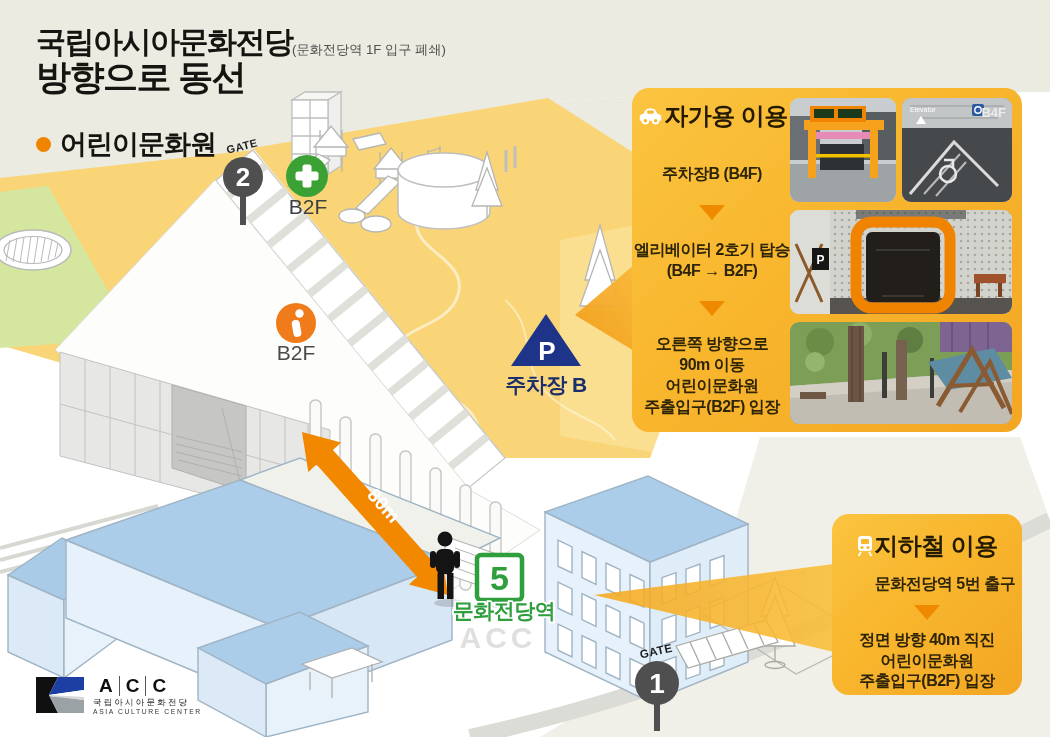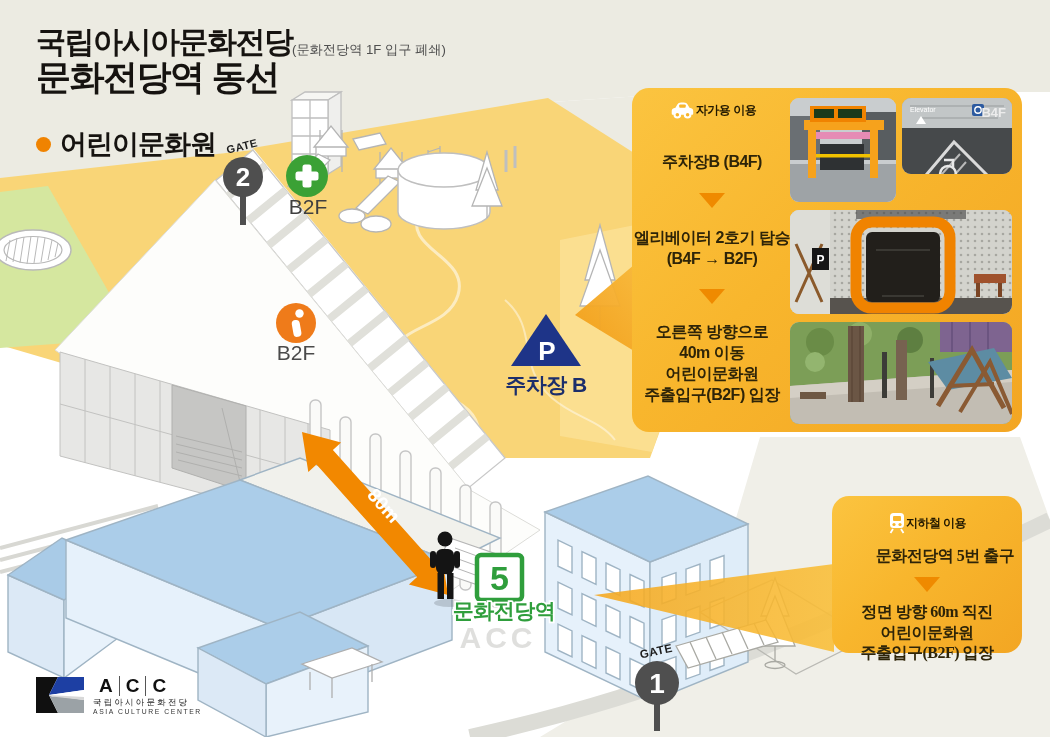--- a/index.html
+++ b/index.html
@@ -17,34 +17,34 @@
   .notice{position:absolute;left:278px;top:40px;font-size:13.2px;color:#4f4f4f;line-height:1.5;}
   .notice-l2{padding-left:14px;}
   .legend{position:absolute;left:36px;top:126px;display:flex;align-items:center;gap:9px;}
   .legend-dot{width:15px;height:15px;border-radius:50%;background:#F08300;}
   .legend-label{font-size:27px;font-weight:bold;letter-spacing:-1px;color:#161310;}
 
   
   .panel{position:absolute;background:linear-gradient(135deg,#FBC440 0%,#F8B62D 45%,#F3A623 100%);
          border-radius:17px;text-align:center;color:#2b2208;}
   .panel-car{left:632px;top:88px;width:390px;height:344px;}
-  .panel-subway{left:832px;top:496px;width:190px;height:157px;font-family:Liberation Serif, serif;}
+  .panel-subway{left:832px;top:514px;width:190px;height:181px;}
   .panel-col{position:absolute;left:2px;top:12px;width:156px;display:flex;flex-direction:column;align-items:center;}
   .panel-col-sub{position:relative;padding-top:16px;display:flex;flex-direction:column;align-items:center;}
   .panel-header{display:flex;align-items:center;justify-content:center;gap:0;
-                font-size:12px;font-weight:bold;color:#241a00;letter-spacing:-0.5px;}
+                font-size:24px;font-weight:bold;color:#241a00;letter-spacing:-0.5px;}
   .step{font-size:16px;font-weight:bold;line-height:1.3;white-space:pre-line;color:#2e2408;letter-spacing:-0.5px;}
   .down-arrow{width:0;height:0;border-left:13px solid transparent;border-right:13px solid transparent;
               border-top:15px solid #EF8A00;}
   .mt14{margin-top:32px;}.mt20{margin-top:20px;}.mt18{margin-top:18px;}.mt12{margin-top:12px;margin-left:36px;}.mt10{margin-top:10px;}
 
   
   .photo{position:absolute;border-radius:9px;overflow:hidden;background:#cfcfcf;}
   .ph1{left:158px;top:10px;width:106px;height:104px;}
-  .ph2{left:270px;top:10px;width:110px;height:76px;}
+  .ph2{left:270px;top:10px;width:110px;height:104px;}
   .ph3{left:158px;top:122px;width:222px;height:104px;}
   .ph4{left:158px;top:234px;width:222px;height:102px;}
 
   
   .logo{position:absolute;left:36px;top:676px;display:flex;align-items:center;gap:9px;}
   .logo-text{display:flex;flex-direction:column;line-height:1.05;}
   .logo-acronym{font-size:19px;font-weight:bold;color:#101010;display:flex;align-items:center;}
   .logo-acronym span{padding:0 6px;}
   .logo-acronym span + span{border-left:1.5px solid #555;}
   .logo-ko{font-size:8.5px;color:#222;letter-spacing:2.2px;margin-top:2px;}
@@ -256,21 +256,21 @@
     <g>
       <rect x="654" y="703" width="6" height="28" fill="#4F4F4F"></rect>
       <circle cx="657" cy="683" r="22" fill="#4F4F4F"></circle>
       <text x="657" y="693" font-size="28" font-weight="bold" fill="#FFFFFF" text-anchor="middle">1</text>
       <text x="657" y="655" transform="rotate(-12 657 655)" font-size="11.5" font-weight="bold" fill="#1d1d1d" letter-spacing="0.5" text-anchor="middle">GATE</text>
     </g>
   </svg>
 
   <div class="header">
     <div class="title title-l1">국립아시아문화전당</div>
-    <div class="title title-l2">문화전당역 동선</div>
+    <div class="title title-l2">방향으로 동선</div>
   </div>
   <div class="notice">
     <div class="notice-l2">(문화전당역 1F 입구 폐쇄)</div>
   </div>
   <div class="legend">
     <div class="legend-dot"></div>
     <div class="legend-label">어린이문화원</div>
   </div>
 
   <div class="panel panel-car">
@@ -283,21 +283,21 @@
           <rect x="12" y="4" width="7" height="3.5" rx="1" fill="#F8B62D"></rect>
         </svg>
         <span>자가용 이용</span>
       </div>
       <div class="step mt14">주차장B (B4F)</div>
       <div class="down-arrow mt20"></div>
       <div class="step mt20">엘리베이터 2호기 탑승
 (B4F → B2F)</div>
       <div class="down-arrow mt20"></div>
       <div class="step mt18">오른쪽 방향으로
-40m 이동
+90m 이동
 어린이문화원
 주출입구(B2F) 입장</div>
     </div>
 
     <div class="photo ph1">
       <svg width="106" height="104" viewBox="0 0 106 104">
         <rect width="106" height="104" fill="#C9CDCF"></rect>
         <rect x="0" y="18" width="30" height="44" fill="#6A6F73"></rect>
         <rect x="72" y="14" width="34" height="48" fill="#585D60"></rect>
         <rect x="0" y="66" width="106" height="38" fill="#9EA3A6"></rect>
@@ -379,21 +379,21 @@
           <rect x="2" y="1" width="14" height="15" rx="3.5" fill="#FFFFFF"></rect>
           <rect x="5" y="4" width="8" height="5" rx="1" fill="#F8B62D"></rect>
           <circle cx="6" cy="12.5" r="1.6" fill="#F8B62D"></circle>
           <circle cx="12" cy="12.5" r="1.6" fill="#F8B62D"></circle>
           <path d="M5,17 L2.5,21 M13,17 L15.5,21" stroke="#FFFFFF" stroke-width="1.8"></path>
         </svg>
         <span>지하철 이용</span>
       </div>
       <div class="step mt12">문화전당역 5번 출구</div>
       <div class="down-arrow mt10"></div>
-      <div class="step mt10">정면 방향 60m 직진
+      <div class="step mt10">정면 방향 40m 직진
 어린이문화원
 주출입구(B2F) 입장</div>
     </div>
   </div>
 
   <div class="logo">
     <svg width="48" height="36" viewBox="0 0 48 36">
       <polygon points="0,0 22,0 13,18 22,36 0,36" fill="#101010"></polygon>
       <polygon points="13,18 22,0 48,0 48,13" fill="#1D3FA3"></polygon>
       <polygon points="13,18 48,23 48,36 22,36" fill="#9BA2A6"></polygon>

